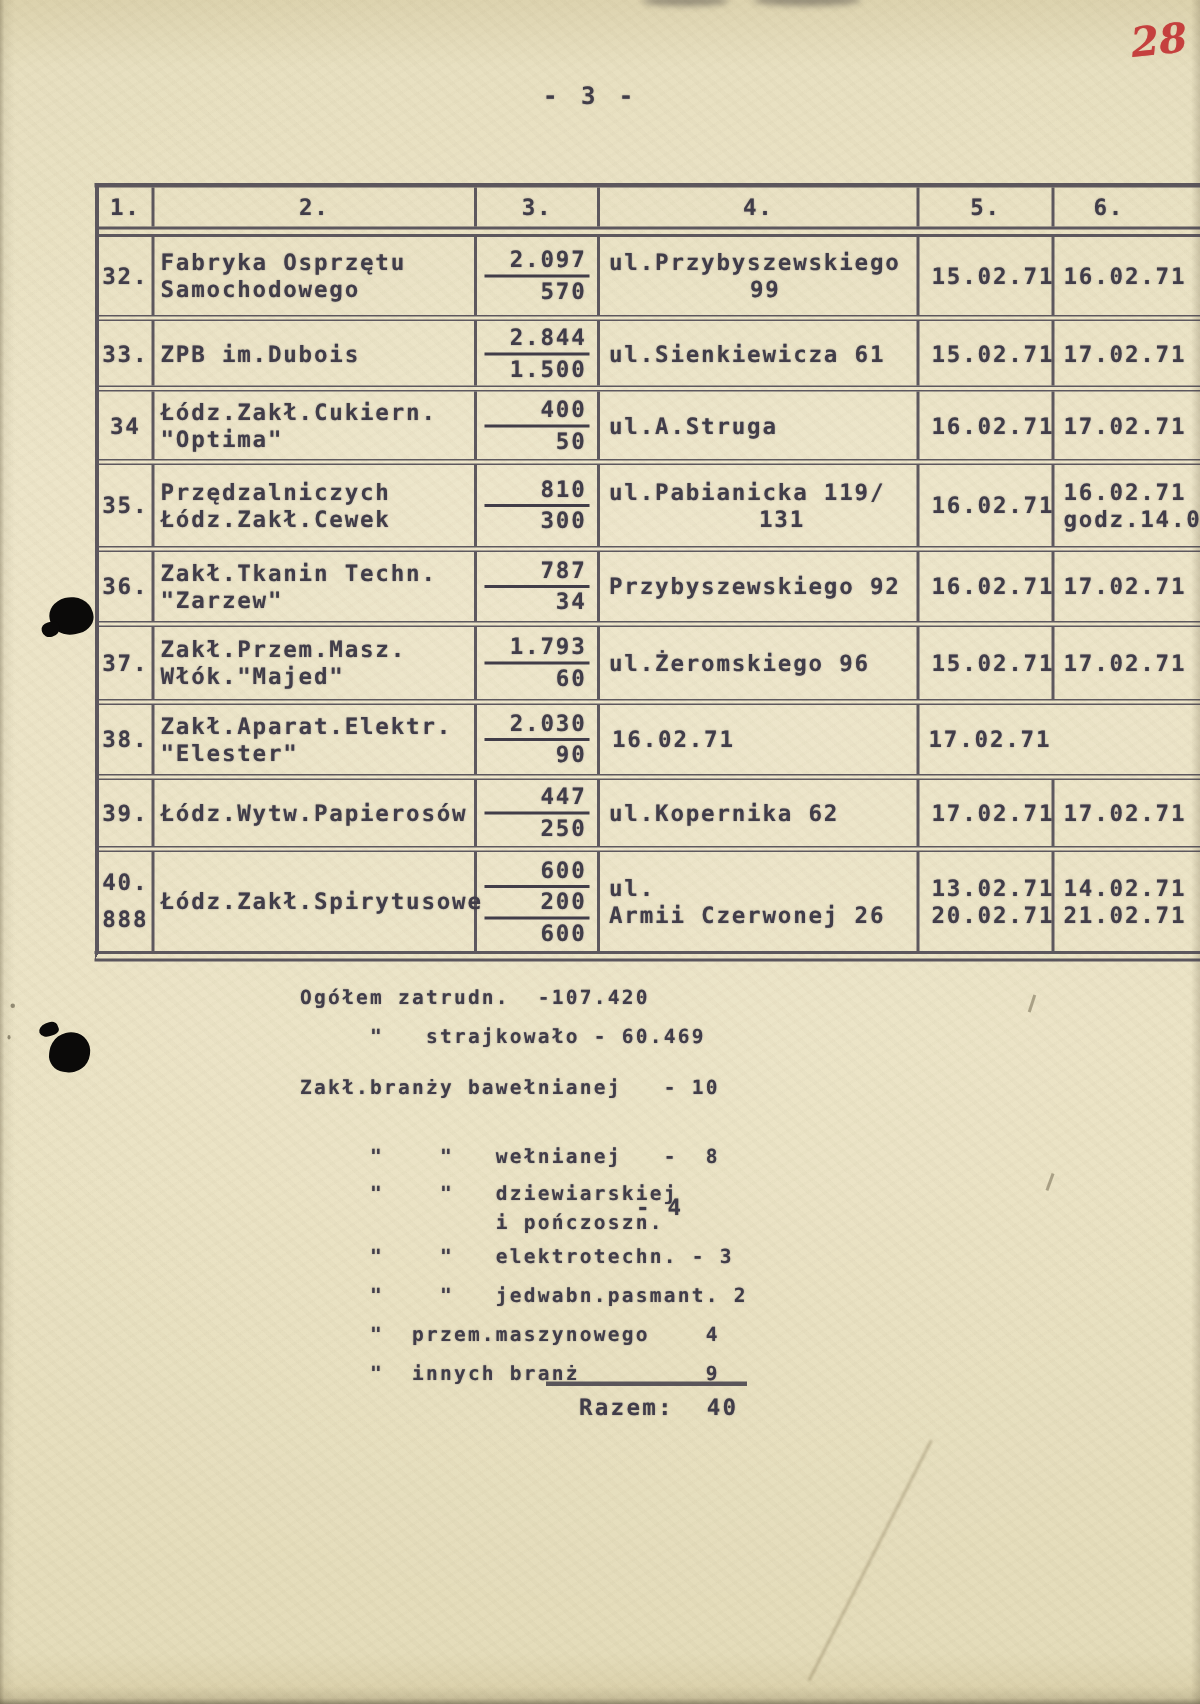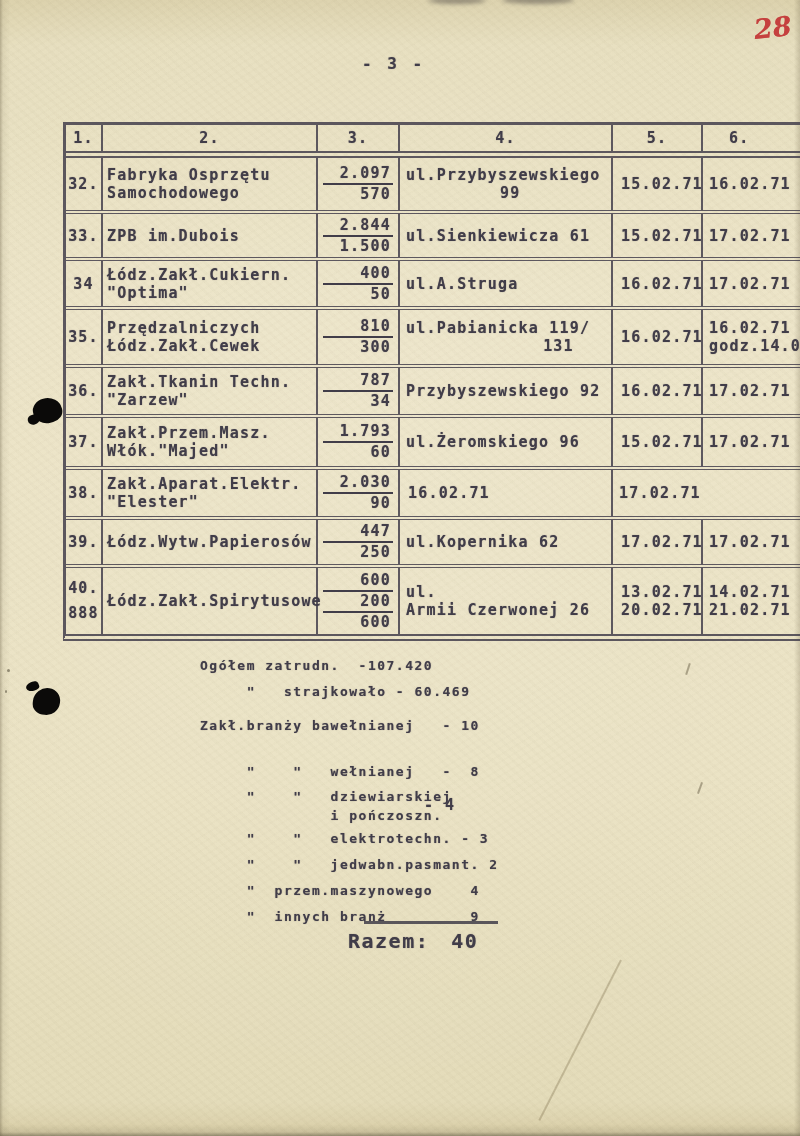--- a/index.html
+++ b/index.html
@@ -61,31 +61,31 @@
   .no{align-items:center;text-align:center;}
   .no40{justify-content:flex-start;padding-top:11px;align-items:center;}
   .no40 div:nth-child(2){margin-top:7px;}
   .name{padding-left:4px;}
   .emp{align-items:flex-end;}
   .frwrap{width:70px;margin-right:5px;}
   .fr{text-align:right;padding-right:2px;line-height:19px;}
   .fr:not(:last-child){border-bottom:2.5px solid var(--ink);}
   .addr{padding-left:6px;}
   .addr-99  div:nth-child(2){padding-left:94px;}
-  .addr-131 div:nth-child(2){padding-left:100px;text-align:center;}
+  .addr-131 div:nth-child(2){padding-left:100px;}
   .date{padding-left:8px;}
   .c6.date{padding-left:6px;}
 
   
   .sline{position:absolute;left:160px;white-space:pre;font-size:13px;letter-spacing:1.5px;line-height:18px;margin-left:40px;}
   .l0{top:657px}.l1{top:683px}.l2{top:717px}.l3{top:763px}.l4{top:788px}
   .l5{top:807px}.l6{top:830px}.l7{top:856px}.l8{top:882px}.l9{top:908px}
   .dash4{position:absolute;left:424px;top:796px;font-size:15px;letter-spacing:1.5px;}
   .total-rule{position:absolute;left:364px;top:921px;width:134px;height:3px;background:var(--ink);opacity:.85;}
-  .total{position:absolute;left:348px;top:929px;font-size:20px;letter-spacing:1.5px;}
+  .total{position:absolute;left:386px;top:929px;font-size:15px;letter-spacing:1.5px;}
   .total .tv{margin-left:22px;}
 
   
   .hole{position:absolute;background:#0b0a09;}
   .hole1{left:33px;top:398px;width:29px;height:25px;border-radius:58% 70% 52% 64%;transform:rotate(-14deg);}
   .hole1::after{content:"";position:absolute;left:-7px;top:13px;width:12px;height:10px;background:#0b0a09;border-radius:50% 40% 60% 55%;}
   .hole2{left:33px;top:688px;width:27px;height:27px;border-radius:64% 55% 60% 48%;transform:rotate(8deg);}
   .hole2::after{content:"";position:absolute;left:-9px;top:-4px;width:13px;height:9px;background:#0b0a09;border-radius:60% 50% 40% 70%;transform:rotate(-30deg);}
   .smudge{position:absolute;background:rgba(82,76,70,.5);filter:blur(2px);border-radius:50%;}
   .sm1{left:428px;top:-3px;width:58px;height:7px;}

